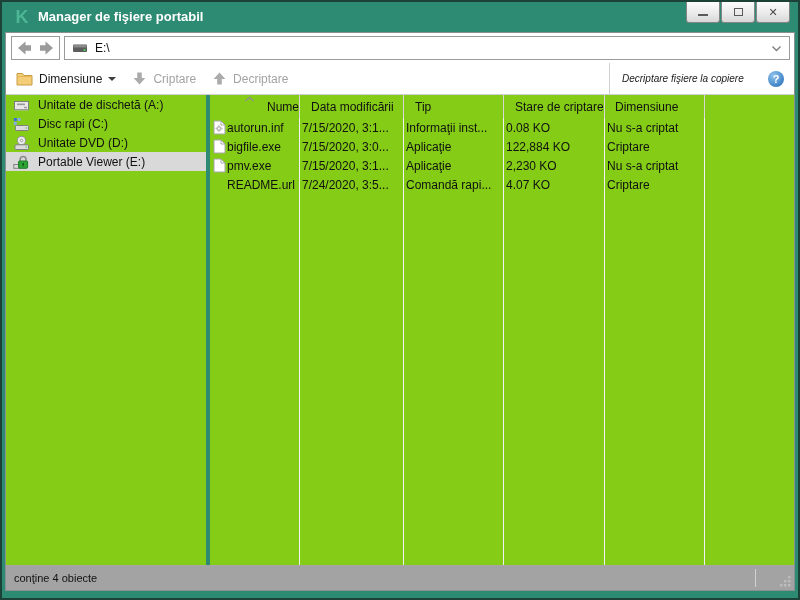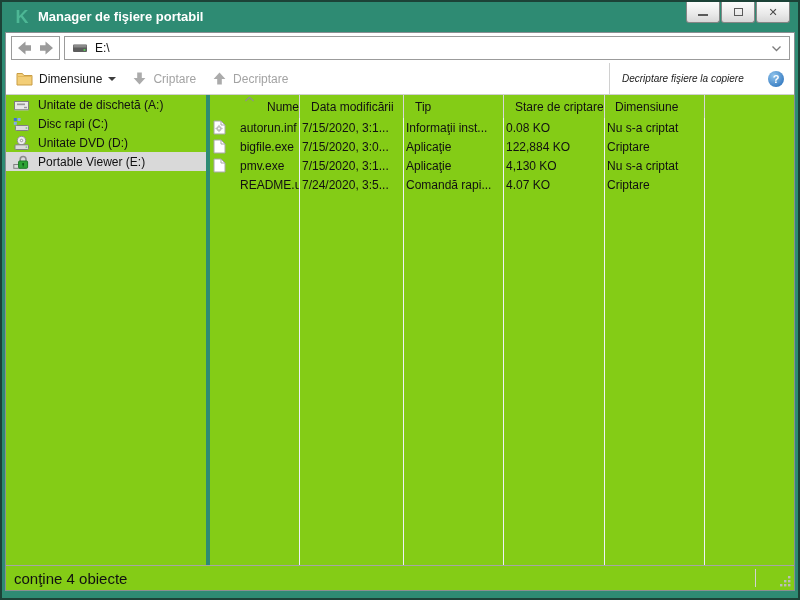--- a/index.html
+++ b/index.html
@@ -80,29 +80,29 @@
   .filelist { position:absolute; left:204px; right:0; top:0; bottom:0; }
   .col-line-head { position:absolute; top:0; height:23px; width:1px; background:#d6d6d6; }
   .col-line-body { position:absolute; top:23px; bottom:0; width:1px; background:#EEF1F6; }
   .flex-row { display:flex; align-items:center; }
   .list-header { height:23px; font-size:12px; color:#111; }
   .hcell { padding-left:12px; white-space:nowrap; overflow:hidden; position:relative; height:100%; display:flex; align-items:center; }
   .hcell.first { padding-left:6px;justify-content:flex-end; }
   .sort-ind { position:absolute; left:34px; top:1px; }
   .file-row { height:19px; font-size:12px; color:#111; }
   .cell { padding-left:3px; white-space:nowrap; overflow:hidden; display:flex; align-items:center; height:100%; }
-  .cell.name { padding-left:3px; gap:14px; }
+  .cell.name { padding-left:3px; gap:1px; }
   .col-name { width:89px; } .col-date { width:104px; } .col-type { width:100px; }
   .col-size { width:101px; } .col-status { width:100px; }
   .file-ic { width:13px; height:15px; flex:0 0 13px; }
   
   .statusbar {
     position:absolute; left:0; right:0; bottom:0; height:25px;
-    background:#84cc16; border-top:1px solid #a5a5a5;
-    display:flex; align-items:center; padding-left:8px; font-size:15px; color:#111;
+    background:#a3a3a3; border-top:1px solid #a5a5a5;
+    display:flex; align-items:center; padding-left:8px; font-size:11px; color:#111;
   }
   .status-sep { position:absolute; right:38px; top:3px; bottom:3px; width:1px; background:#d2d2d2; }
   .grip { position:absolute; right:2px; bottom:2px; }
 </style>
 </head>
 <body>
 
 <div class="frame">
 
   <div class="titlebar">
@@ -287,21 +287,21 @@
         <div class="flex-row file-row">
           <div class="cell name col-name">
             <svg class="file-ic" viewBox="0 0 13 15">
                 <path d="M1 1 H8 L12 5 V14 H1 Z" fill="#fff" stroke="#a7a7a7"></path>
                 <path d="M8 1 V5 H12" fill="none" stroke="#a7a7a7"></path>
               </svg>
             <span>pmv.exe</span>
           </div>
           <div class="cell col-date">7/15/2020, 3:1...</div>
           <div class="cell col-type">Aplicaţie</div>
-          <div class="cell col-size">4,130 KO</div>
+          <div class="cell col-size">2,230 KO</div>
           <div class="cell col-status">Nu s-a criptat</div>
         </div>
 
         <div class="flex-row file-row">
           <div class="cell name col-name">
             <span class="file-ic"></span>
             <span>README.url</span>
           </div>
           <div class="cell col-date">7/24/2020, 3:5...</div>
           <div class="cell col-type">Comandă rapi...</div>

